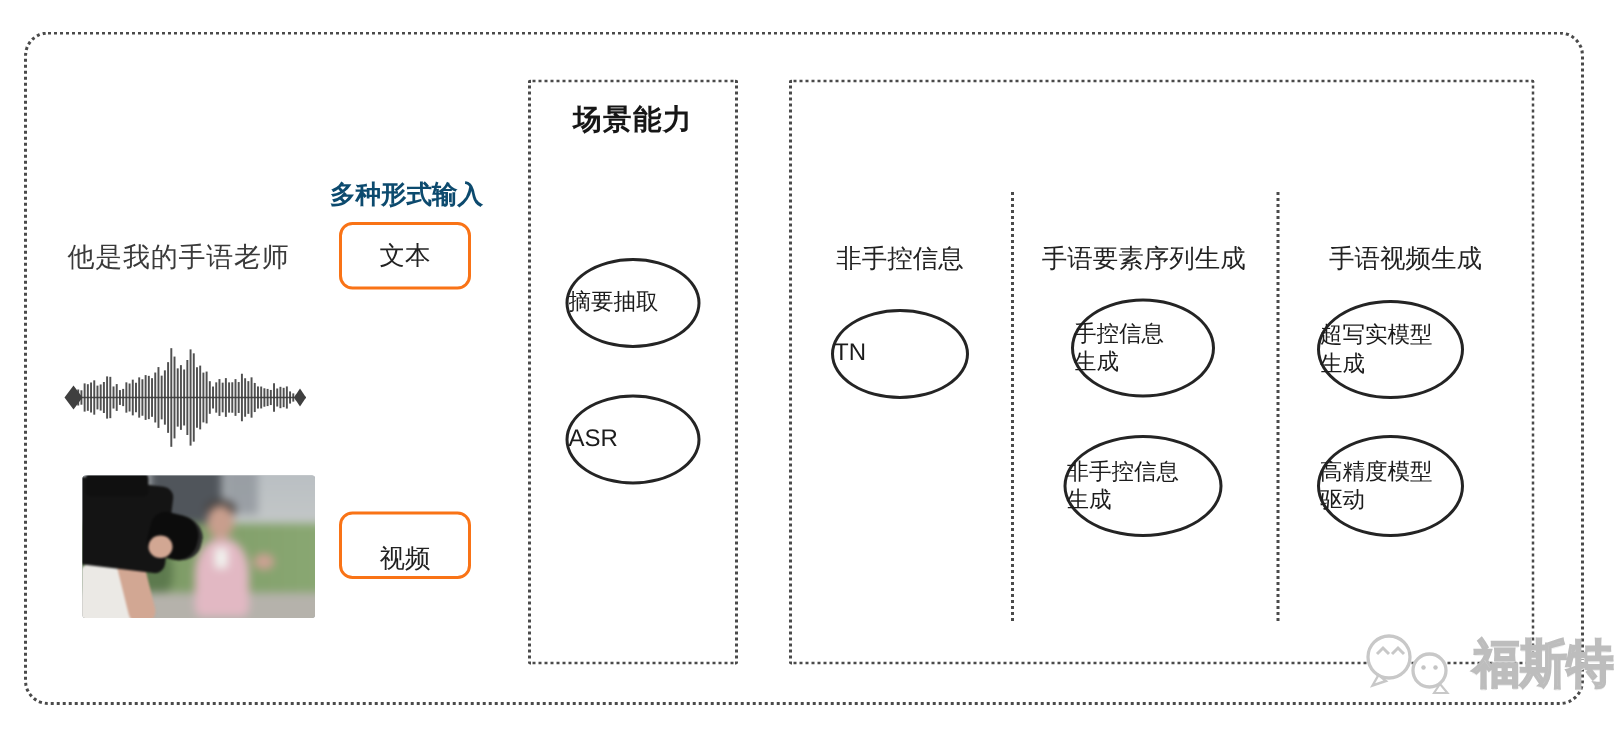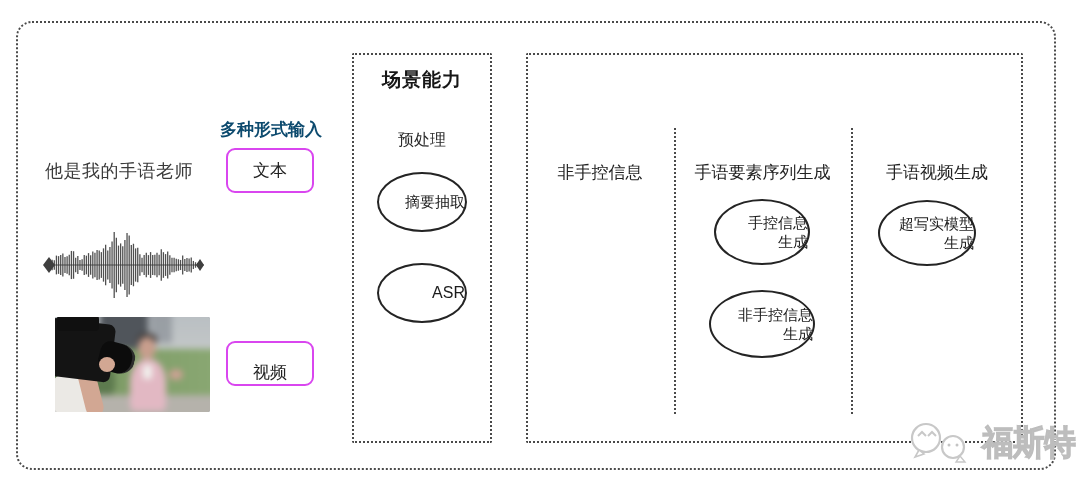--- a/index.html
+++ b/index.html
@@ -29,28 +29,28 @@
   .v-divider{position:absolute;top:128px;height:286px;width:0;border-left:2px dotted #4a4a4a;}
   .div1{left:674px;}
   .div2{left:851px;}
   .col-header{position:absolute;top:161px;font-size:17px;color:#222;text-align:center;font-weight:500;}
   .colh1{left:526px;width:148px;}
   .colh2{left:674px;width:177px;}
   .colh3{left:851px;width:172px;}
   
   .ellipse{
     position:absolute;border:2.5px solid #242424;border-radius:50%;background:#fff;
-    display:flex;flex-direction:column;align-items:flex-end;justify-content:center;
+    display:flex;flex-direction:column;align-items:flex-start;justify-content:center;
     font-size:15px;line-height:1.3;text-align:center;font-weight:500;color:#1c1c1c;box-sizing:border-box;
   }
   
   .input-header{position:absolute;left:213px;top:106px;width:116px;text-align:center;font-size:17px;font-weight:600;color:#0c4a6e;margin-top:12px;}
   .sentence{position:absolute;left:45px;top:159px;font-size:18px;color:#3a3a3a;letter-spacing:.5px;}
   .node-box{
-    position:absolute;left:226px;width:88px;height:45px;border:2px solid #d946ef;border-radius:9px;
+    position:absolute;left:226px;width:88px;height:45px;border:2px solid #f97316;border-radius:9px;
     display:flex;align-items:center;justify-content:center;font-size:17px;color:#222;background:#fff;box-sizing:border-box;
   }
   
   .waveform{position:absolute;left:42px;top:228px;}
   
   .photo{position:absolute;left:55px;top:317px;width:155px;height:95px;overflow:hidden;background:#9aa2a8;border-radius:2px;}
   .photo *{position:absolute;}
   .ph-bg{inset:-10px;filter:blur(3px);}
   .sky{left:0;top:0;width:175px;height:60px;background:linear-gradient(#b7bdc2,#c8cbc9);}
   .bldg1{left:55px;top:0;width:48px;height:52px;background:#50555b;border-radius:3px;}
@@ -191,50 +191,56 @@
         <div class="cam-lens"></div>
       <div class="hand-l"></div>
     </div>
   </div>
   <div class="node-box" style="top:341px;align-items:flex-end;">
     <span>视频</span>
   </div>
 
   <div class="dash-box box-scene"></div>
   <div class="box-title title-scene">场景能力</div>
-  <div class="sub-label scene-sub">预处理</div>
 
   <div class="ellipse" style="left:377px;top:172px;width:90px;height:60px;">
     <span>摘要抽取</span>
   </div>
   <div class="ellipse" style="left:377px;top:263px;width:90px;height:60px;font-size:16px;">
     <span>ASR</span>
   </div>
 
   <div class="dash-box box-core"></div>
   <div class="v-divider div1"></div>
   <div class="v-divider div2"></div>
 
   <div class="col-header colh1">非手控信息</div>
   <div class="col-header colh2">手语要素序列生成</div>
   <div class="col-header colh3">手语视频生成</div>
 
+  <div class="ellipse" style="left:554px;top:206px;width:92px;height:60px;font-size:16px;">
+    <span>TN</span>
+  </div>
 
   <div class="ellipse" style="left:714px;top:199px;width:96px;height:66px;">
     <span>手控信息</span>
     <span>生成</span>
   </div>
   <div class="ellipse" style="left:709px;top:290px;width:106px;height:68px;">
     <span>非手控信息</span>
     <span>生成</span>
   </div>
 
   <div class="ellipse" style="left:878px;top:200px;width:98px;height:66px;">
     <span>超写实模型</span>
     <span>生成</span>
+  </div>
+  <div class="ellipse" style="left:878px;top:290px;width:98px;height:68px;">
+    <span>高精度模型</span>
+    <span>驱动</span>
   </div>
 
   <div class="watermark">
     <svg width="70" height="46" viewBox="0 0 70 46">
       <circle cx="18" cy="18" r="14" fill="#ffffff" stroke="#c8c8c8" stroke-width="2.2"></circle>
       <path d="M10 16 l4 -4 4 4" fill="none" stroke="#c8c8c8" stroke-width="2"></path>
       <path d="M20 16 l4 -4 4 4" fill="none" stroke="#c8c8c8" stroke-width="2"></path>
       <path d="M11 30 l-4 7 9 -3 z" fill="#ffffff" stroke="#c8c8c8" stroke-width="1.6"></path>
       <circle cx="45" cy="27" r="11" fill="#ffffff" stroke="#c8c8c8" stroke-width="2.2"></circle>
       <circle cx="41" cy="25" r="1.5" fill="#c4c4c4"></circle>

